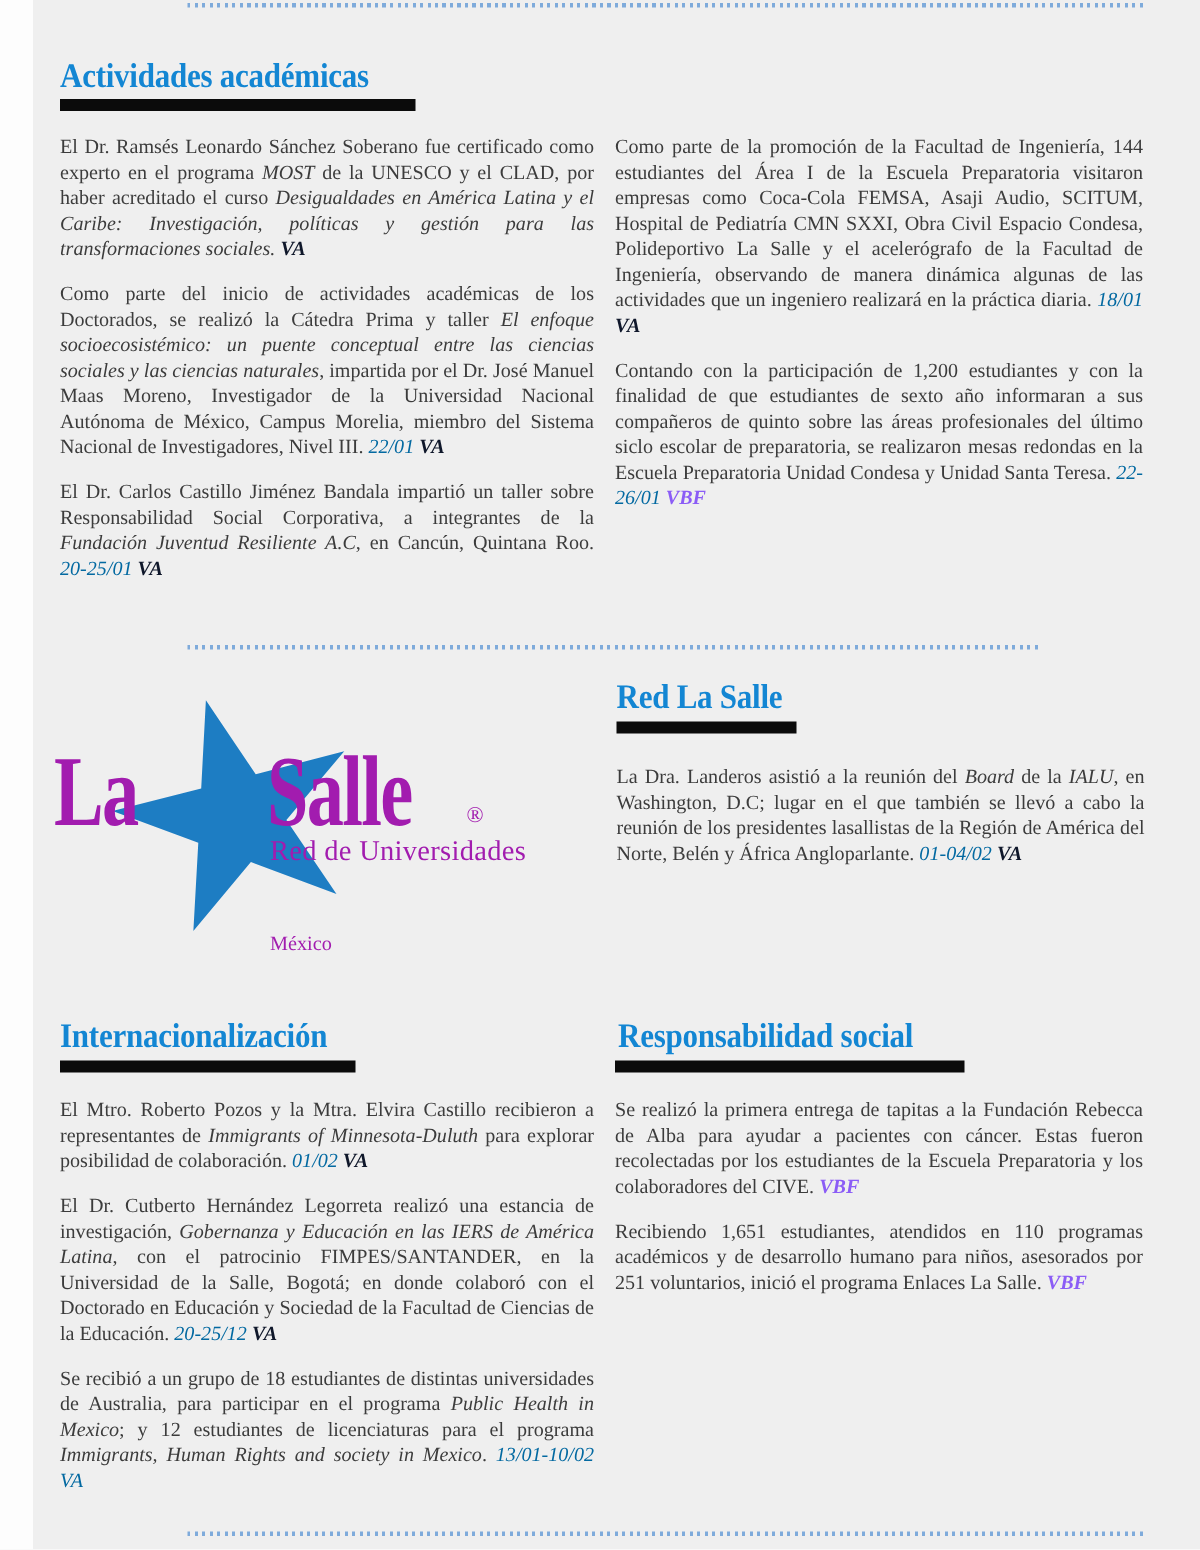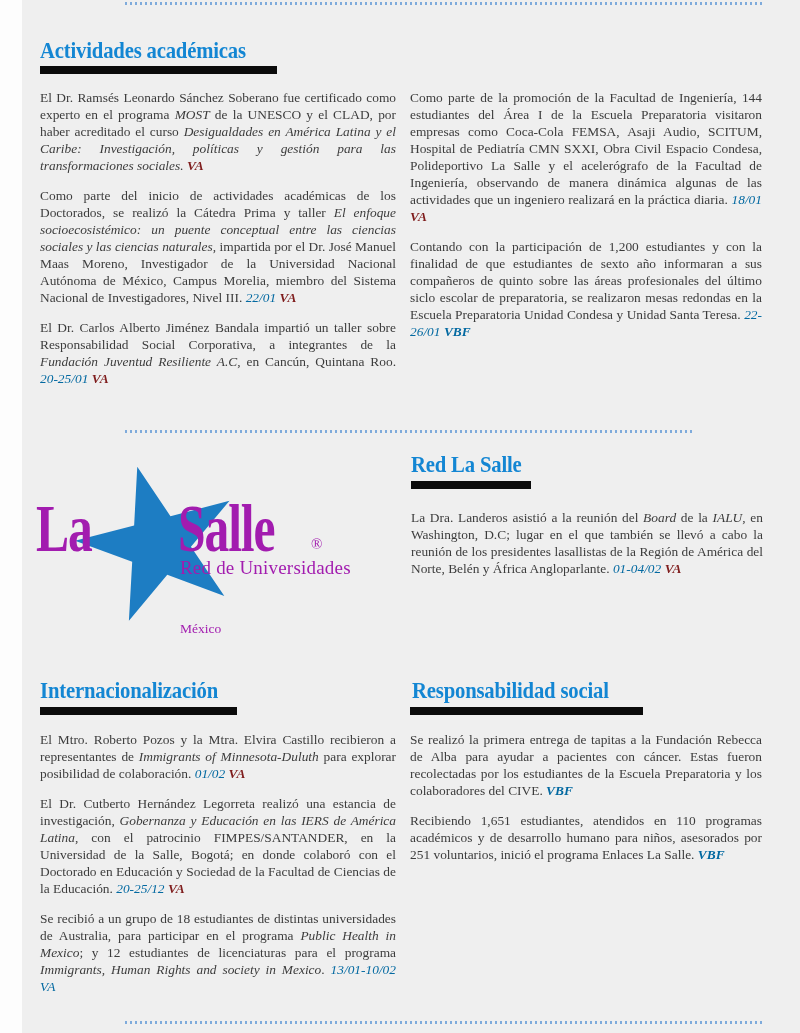--- a/index.html
+++ b/index.html
@@ -29,22 +29,22 @@
        text-align:justify;hyphens:manual;}
   .col p{margin:0 0 13px 0;}
   #col-acad-left{left:40px;top:89px;width:356px;}
   #col-acad-right{left:410px;top:89px;width:352px;}
   #col-red{left:411px;top:509px;width:352px;}
   #col-inter{left:40px;top:731px;width:356px;}
   #col-resp{left:410px;top:731px;width:352px;}
 
   .seg-i{font-style:italic;}
   .seg-d{font-style:italic;color:#0369a1;}
-  .seg-va{font-style:italic;font-weight:bold;color:#7f1d1d;}
-  .seg-vbf{font-style:italic;font-weight:bold;color:#0369a1;}
+  .seg-va{font-style:italic;font-weight:bold;color:#0f172a;}
+  .seg-vbf{font-style:italic;font-weight:bold;color:#8b5cf6;}
 
   .logo{position:absolute;left:30px;top:462px;width:370px;height:170px;color:#a21caf;}
   .logo-word{position:absolute;font-weight:bold;font-size:67px;line-height:1;
              transform:scaleX(0.74);transform-origin:left top;letter-spacing:-1.5px;}
   #logo-la{left:6px;top:33px;}
   #logo-salle{left:148px;top:33px;}
   .logo-star{position:absolute;left:45px;top:2px;width:168px;height:162px;}
   #logo-reg{position:absolute;left:281px;top:74px;font-size:15px;}
   #logo-subtitle{position:absolute;left:150px;top:95px;font-size:19px;letter-spacing:0.2px;}
   #logo-country{position:absolute;left:150px;top:119px;font-size:13.5px;margin-top:40px;}
@@ -56,21 +56,21 @@
   <div class="left-strip"></div>
 
   <div class="dotted" id="divider-top"></div>
 
   <h2 class="section-title" id="title-academicas">Actividades académicas</h2>
   <div class="title-bar" id="bar-academicas"></div>
 
   <div class="col" id="col-acad-left">
       <p><span class="seg-n">El Dr. Ramsés Leonardo Sánchez Soberano fue certificado como experto en el programa </span><span class="seg-i">MOST</span><span class="seg-n"> de la UNESCO y el CLAD, por haber acreditado el curso </span><span class="seg-i">Desigualdades en América Latina y el Caribe: Investigación, políticas y gestión para las transformaciones sociales.</span><span class="seg-n"> </span><span class="seg-va">VA</span></p>
       <p><span class="seg-n">Como parte del inicio de actividades académicas de los Doctorados, se realizó la Cátedra Prima y taller </span><span class="seg-i">El enfoque socioecosistémico: un puente conceptual entre las ciencias sociales y las ciencias naturales</span><span class="seg-n">, impartida por el Dr. José Manuel Maas Moreno, Investigador de la Universidad Nacional Autónoma de México, Campus Morelia, miembro del Sistema Nacional de Investigadores, Nivel III. </span><span class="seg-d">22/01</span><span class="seg-n"> </span><span class="seg-va">VA</span></p>
-      <p><span class="seg-n">El Dr. Carlos Alberto Jiménez Bandala impartió un taller sobre Responsabilidad Social Corporativa, a integrantes de la </span><span class="seg-i">Fundación Juventud Resiliente A.C</span><span class="seg-n">, en Cancún, Quintana Roo. </span><span class="seg-d">20-25/01</span><span class="seg-n"> </span><span class="seg-va">VA</span></p>
+      <p><span class="seg-n">El Dr. Carlos Castillo Jiménez Bandala impartió un taller sobre Responsabilidad Social Corporativa, a integrantes de la </span><span class="seg-i">Fundación Juventud Resiliente A.C</span><span class="seg-n">, en Cancún, Quintana Roo. </span><span class="seg-d">20-25/01</span><span class="seg-n"> </span><span class="seg-va">VA</span></p>
     </div>
   <div class="col" id="col-acad-right">
       <p><span class="seg-n">Como parte de la promoción de la Facultad de Ingeniería, 144 estudiantes del Área I de la Escuela Preparatoria visi­taron empresas como Coca-Cola FEMSA, Asaji Audio, SCITUM, Hospital de Pediatría CMN SXXI, Obra Civil Espacio Condesa, Polideportivo La Salle y el aceleró­grafo de la Facultad de Ingeniería, observando de manera dinámica algunas de las actividades que un ingeniero realizará en la práctica diaria. </span><span class="seg-d">18/01</span><span class="seg-n"> </span><span class="seg-va">VA</span></p>
       <p><span class="seg-n">Contando con la participación de 1,200 estudiantes y con la finalidad de que estudiantes de sexto año informaran a sus compañeros de quinto sobre las áreas profesio­nales del último siclo escolar de preparatoria, se reali­zaron mesas redondas en la Escuela Preparatoria Unidad Condesa y Unidad Santa Teresa. </span><span class="seg-d">22-26/01</span><span class="seg-n"> </span><span class="seg-vbf">VBF</span></p>
     </div>
 
   <div class="dotted" id="divider-mid"></div>
 
   <div class="logo">
     <svg class="logo-star" viewBox="0 0 100 100" preserveAspectRatio="none">

